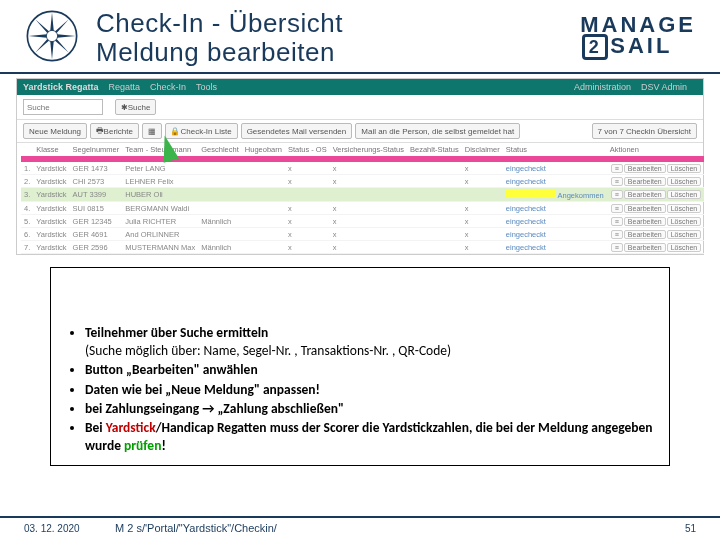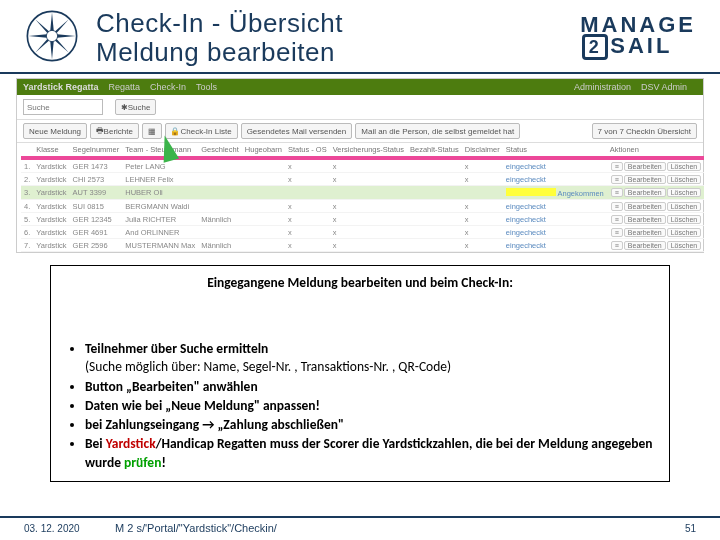--- a/index.html
+++ b/index.html
@@ -5,32 +5,32 @@
   * { box-sizing: border-box; margin: 0; padding: 0; }
   body { width: 720px; height: 540px; font-family: Arial, sans-serif; background: #fff; font-size: 10px; color: #333; overflow: hidden; }
   .header { display: flex; align-items: center; padding: 8px 24px 4px; border-bottom: 2px solid #1a3a5c; }
   .logo-left { width: 60px; height: 60px; flex-shrink: 0; }
   .title-area { flex: 1; padding-left: 12px; }
   .title-area h1 { font-size: 26px; font-weight: 400; color: #1a3a5c; line-height: 1.1; font-family: "Arial Narrow", Arial, sans-serif; letter-spacing: 0.5px; }
   .logo-right { width: 150px; height: 50px; display: flex; align-items: center; justify-content: flex-end; }
   .m2s { font-size: 22px; font-weight: 700; color: #1a3a5c; letter-spacing: 3px; line-height: 0.85; text-align: left; }
   .m2s .two { display:inline-block; width:26px; height:26px; border:3px solid #1a3a5c; border-radius:4px; text-align:center; line-height:20px; font-size:18px; color:#1a3a5c; margin:0 2px; vertical-align:middle;}
   .screenshot { margin: 4px 16px 6px; border: 1px solid #ccc; }
-  .topbar { background: #4d7c0f; color: #ddd; display:flex; align-items:center; padding: 3px 6px; font-size: 9px; }
+  .topbar { background: #0f766e; color: #ddd; display:flex; align-items:center; padding: 3px 6px; font-size: 9px; }
   .topbar .brand { font-weight:700; margin-right:10px; }
   .topbar .nav-item { margin-right: 10px; color:#ccc; }
   .topbar .spacer { flex:1; }
   .toolbar-row { display:flex; align-items:center; padding:4px 6px; border-bottom:1px solid #ddd; gap:12px;}
   .search-box { width:80px; height:16px; border:1px solid #bbb; font-size:8px; padding:1px 3px; color:#999;}
   .btn-sm { height:16px; border:1px solid #bbb; background:#f5f5f5; font-size:8px; padding:0 5px; display:inline-flex; align-items:center; color:#555; border-radius:2px;}
   .toolbar2 { display:flex; align-items:center; padding:3px 6px; border-bottom:1px solid #ddd; gap:3px; font-size:8px; color:#666;}
   .arrow-annot { position:absolute; width:0; height:0; border-left:8px solid transparent; border-right:8px solid transparent; border-bottom:26px solid #3bb44a; transform: rotate(-15deg); left:160px; top:135px;}
   .table-wrap { padding: 0 4px; position:relative; }
   table { width:100%; border-collapse: collapse; font-size:7.5px; color:#888;}
-  th { text-align:left; font-weight:400; padding:2px 3px; color:#777; border-bottom:4px solid #ec4899; white-space:nowrap;}
+  th { text-align:left; font-weight:400; padding:2px 3px; color:#777; border-bottom:6px solid #ec4899; white-space:nowrap;}
   td { padding:1.5px 3px; border-bottom:1px solid #f3f3f3; white-space:nowrap;}
   .status-link { color:#5a8abf; }
   .row-hl td { background: #dff0d0; }
   .hl-yellow { background: #ffff3a; display:inline-block; width:50px; height:8px;}
   .act-btn { display:inline-block; border:1px solid #ccc; background:#fafafa; font-size:7px; padding:0 3px; color:#777; border-radius:2px; margin-left:1px;}
   .infobox { margin: 12px 50px 0; border:1.5px solid #000; padding: 8px 14px; font-size:13.5px; line-height:1.35; font-family: Calibri, Arial, sans-serif; color:#000;}
   .infobox .hdr { text-align:center; font-weight:700; }
   .infobox ul { padding-left: 20px; margin-top: 48px; }
   .infobox li { margin: 1px 0; }
   .red { color:#c00000; font-weight:700;}
@@ -208,21 +208,20 @@
             <td><span class="act-btn">≡</span><span class="act-btn">Bearbeiten</span><span class="act-btn">Löschen</span></td>
           </tr>
         </tbody>
     </table>
   </div>
 </div>
 
 <div class="arrow-annot"></div>
 
 <div class="infobox">
-  <div class="hdr">Eingegangene Meldung bearbeiten und beim Check-In:</div>
   <ul>
     <li><b>Teilnehmer über Suche ermitteln</b><br><span>(Suche möglich über: Name, Segel-Nr. , Transaktions-Nr. , QR-Code)</span></li>
     <li><b>Button „Bearbeiten" anwählen</b></li>
     <li><b>Daten wie bei „Neue Meldung" anpassen!</b></li>
     <li><b><span>bei Zahlungseingang </span><span>→</span><span> „Zahlung abschließen"</span></b></li>
     <li><b><span>Bei </span><span class="red">Yardstick</span><span>/Handicap Regatten muss der Scorer die Yardstickzahlen, die bei der Meldung angegeben wurde </span><span class="green">prüfen</span><span>!</span></b></li>
   </ul>
 </div>
 
 <div class="footer">

